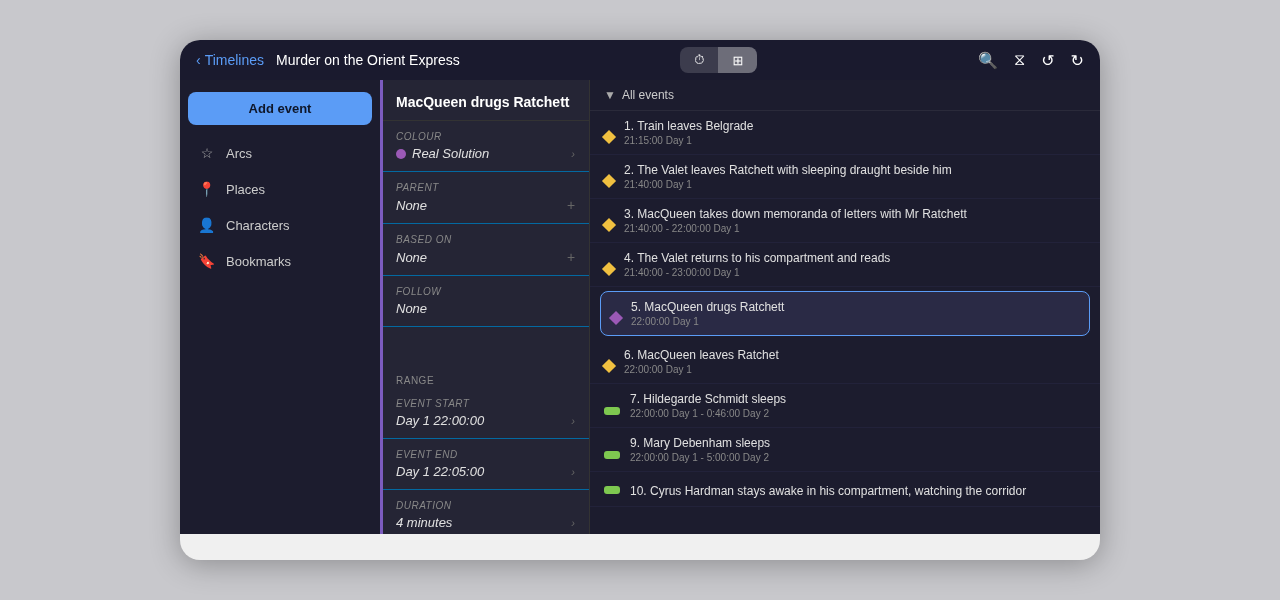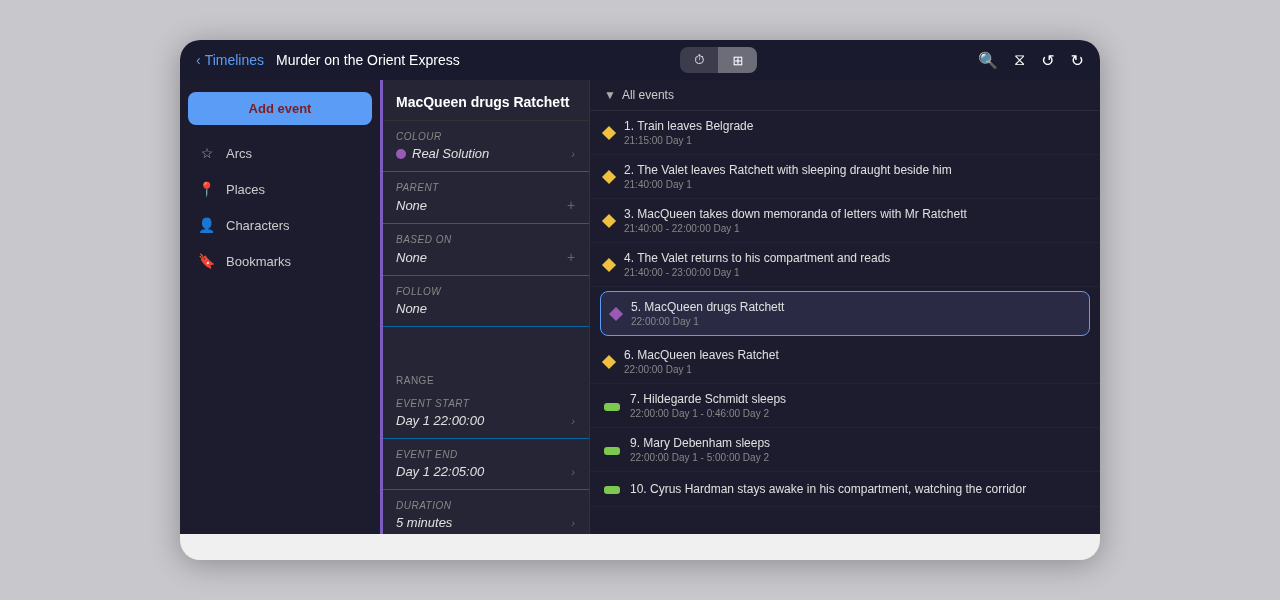--- a/index.html
+++ b/index.html
@@ -113,21 +113,21 @@
     .sidebar {
       width: 200px;
       background: #1c1c2e;
       padding: 12px 8px;
       display: flex;
       flex-direction: column;
       gap: 4px;
     }
     .add-event-btn {
       background: #5b9cf6;
-      color: #7f1d1d;
+      color: #0f172a;
       border: none;
       border-radius: 8px;
       padding: 9px 14px;
       font-size: 13px;
       font-weight: 600;
       cursor: pointer;
       margin-bottom: 8px;
     }
     .sidebar-item {
       display: flex;
@@ -217,21 +217,21 @@
       padding: 8px 14px;
       gap: 6px;
       border-bottom: 1px solid #2a2a3a;
       position: sticky;
       top: 0;
       background: #1c1c2e;
       z-index: 1;
     }
     .timeline-event {
       display: flex;
-      align-items: center;
+      align-items: flex-end;
       padding: 8px 14px;
       gap: 10px;
       border-bottom: 1px solid #22223a;
       cursor: pointer;
     }
     .timeline-event.selected {
       background: #2a2a45;
       border: 1px solid #5b9cf6;
       border-radius: 8px;
       margin: 4px 10px;
@@ -371,21 +371,21 @@
           <div class="detail-label">Event end</div>
           <div class="detail-value">
             <span>Day 1 22:05:00</span>
             <span class="chevron">›</span>
           </div>
         </div>
 
         <div class="detail-section">
           <div class="detail-label">Duration</div>
           <div class="detail-value">
-            <span>5 minutes</span>
+            <span>4 minutes</span>
             <span class="chevron">›</span>
           </div>
         </div>
 
         <div class="roles-label">ROLES</div>
 
         <div class="detail-section">
           <div class="detail-label">Story</div>
 
         </div>

